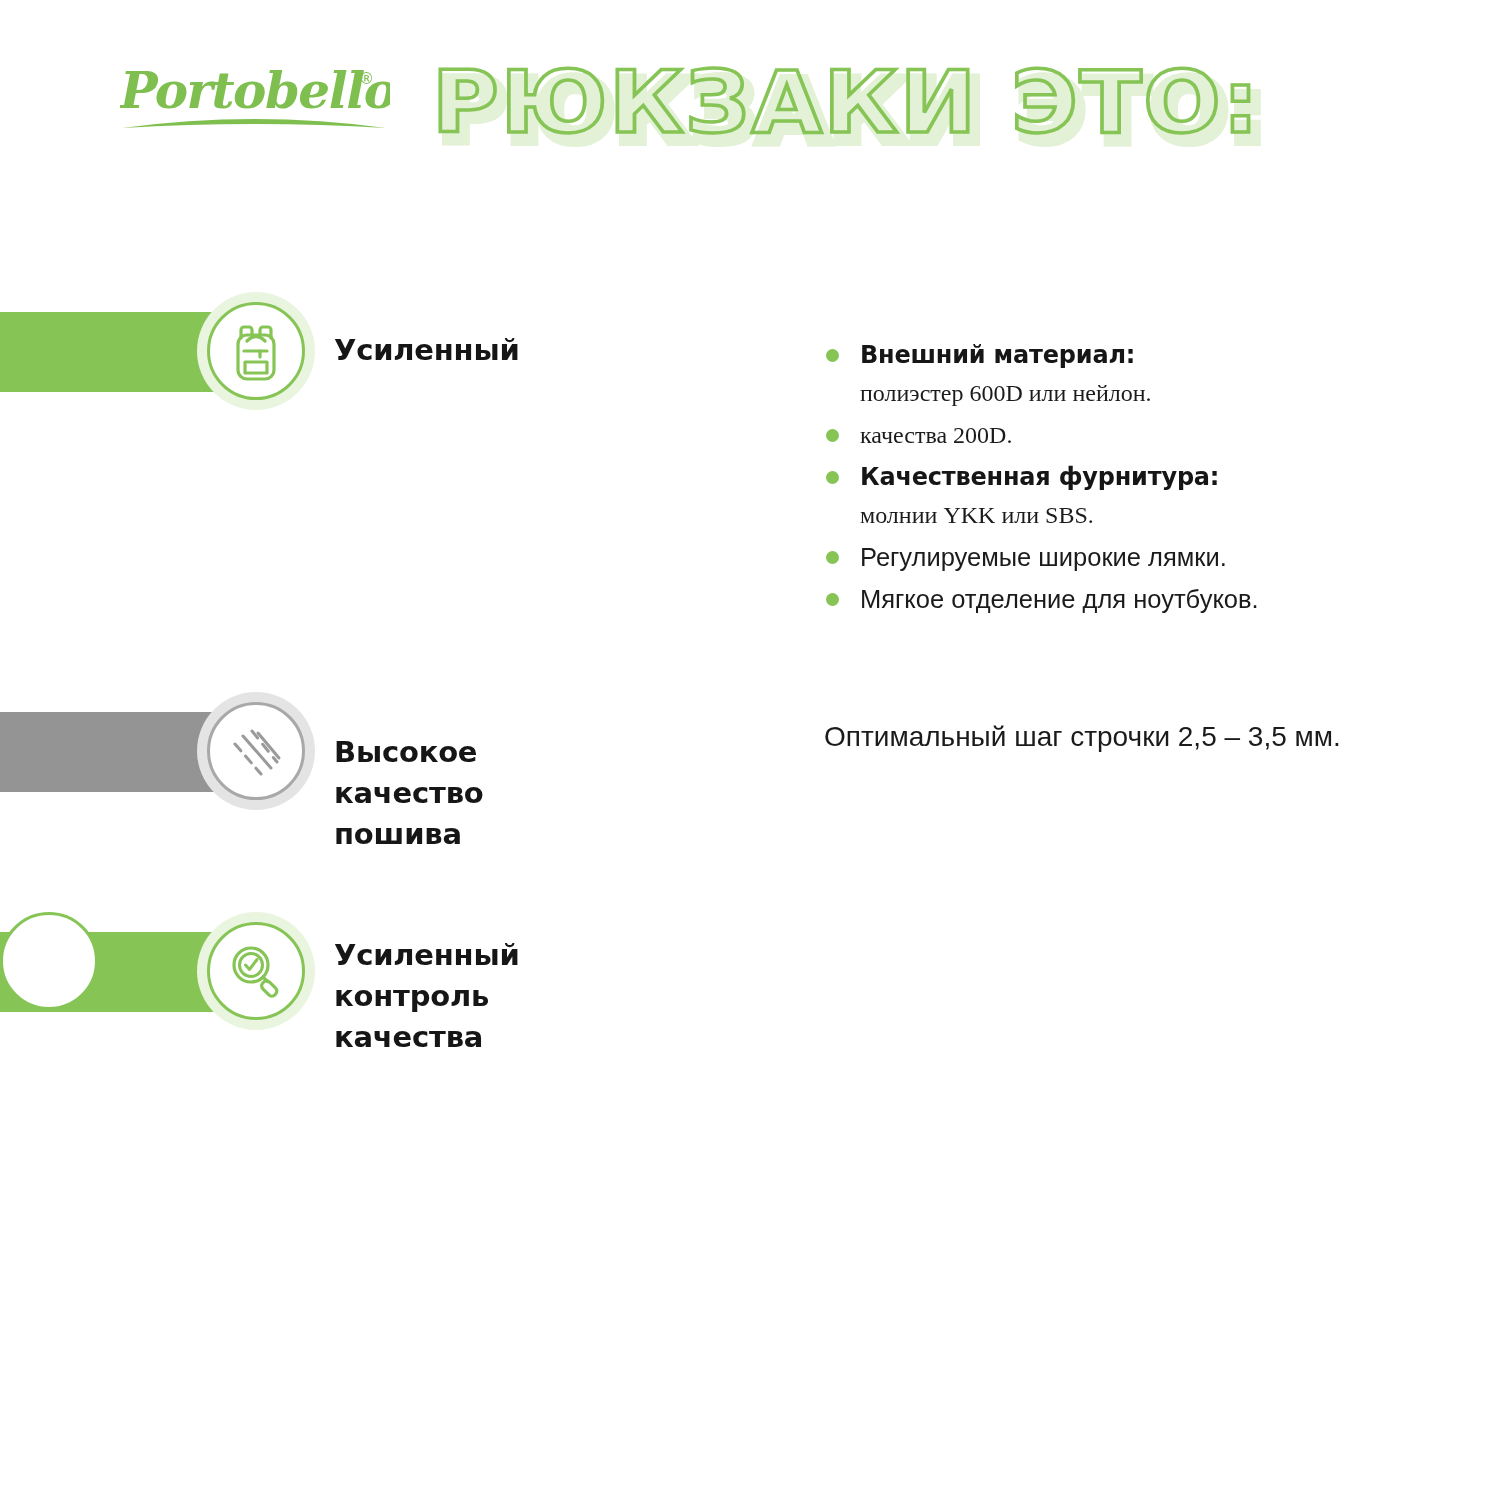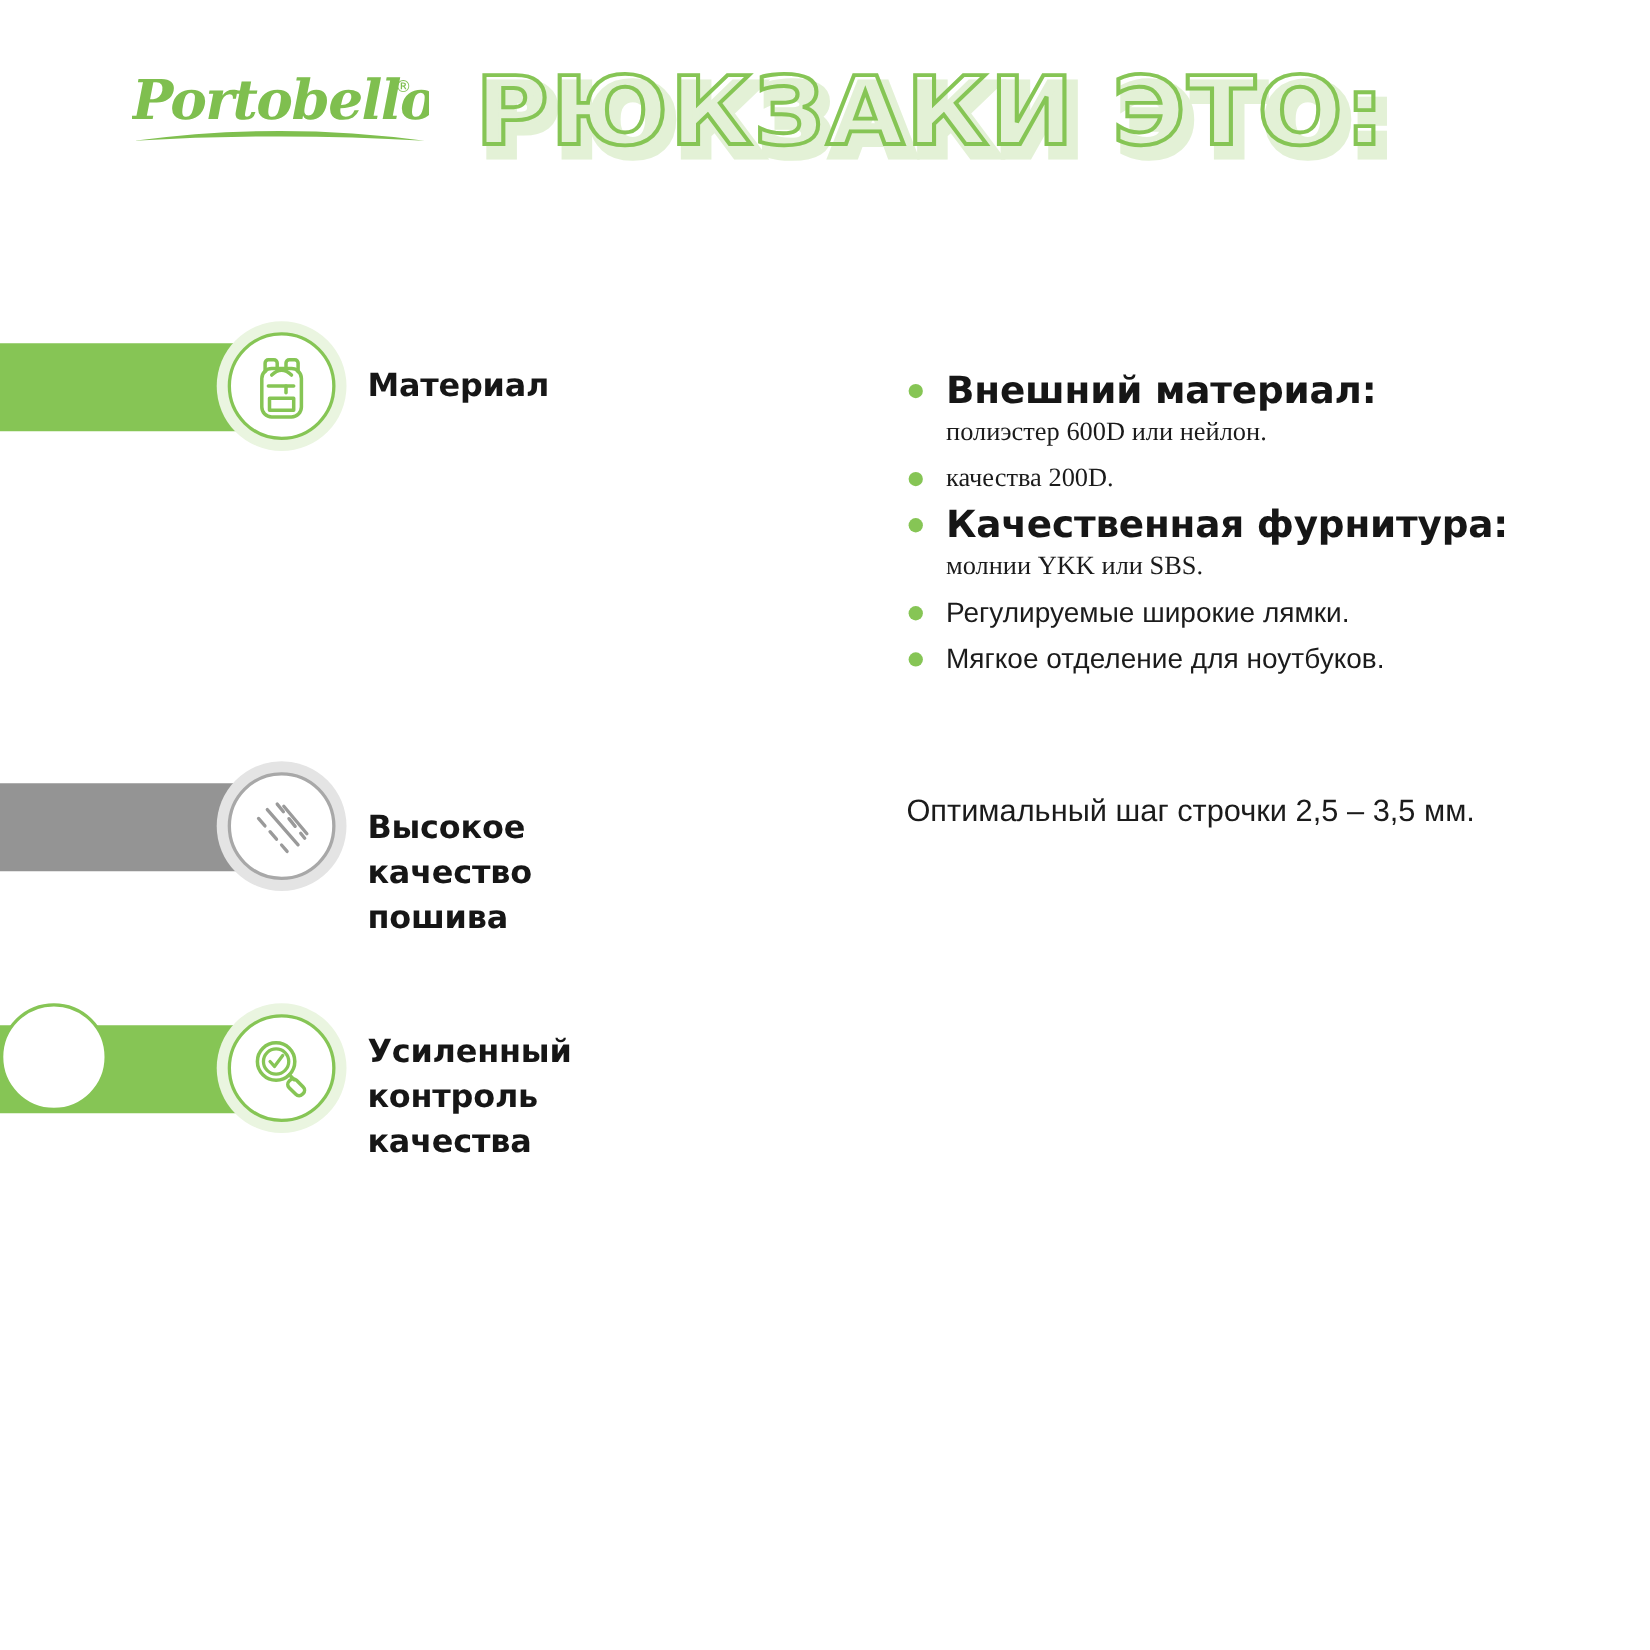--- a/index.html
+++ b/index.html
@@ -88,21 +88,21 @@
   #bullets { position:absolute; left:824px; top:336px; width:620px; }
   .bullet { position:relative; padding-left:36px; margin-bottom:4px; }
   .bullet .dot {
     position:absolute; left:2px; top:13px;
     width:13px; height:13px; border-radius:50%;
     background:#86c555;
   }
   .bullet .strong {
     display:block;
     font-family:"DejaVu Sans", sans-serif;
-    font-size:34px; font-weight:bold; color:#161616;
+    font-size:24px; font-weight:bold; color:#161616;
     line-height:38px; letter-spacing:-0.2px;
   }
   .bullet .sub {
     display:block;
     font-family:Liberation Serif, serif;
     font-size:24px; font-weight:normal; color:#1b1b1b;
     line-height:38px;
   }
   .bullet .plain {
     display:block;
@@ -147,21 +147,21 @@
         <path d="M14 19 V11 a3 3 0 0 1 3-3 h5 a3 3 0 0 1 3 3 v6"></path>
         <path d="M44 19 V11 a3 3 0 0 0 -3-3 h-5 a3 3 0 0 0 -3 3 v6"></path>
         <rect x="11" y="16" width="36" height="44" rx="9"></rect>
         <path d="M20 22 q9 -9 18 0"></path>
         <line x1="17" y1="32" x2="40" y2="32"></line>
         <path d="M33 32 v6"></path>
         <rect x="18" y="43" width="22" height="11"></rect>
       </g>
     </svg>
   </div>
-  <div class="head" style="left:334px;top:38px;">Материал</div>
+  <div class="head" style="left:334px;top:38px;">Усиленный</div>
 </div>
 
 <div id="bullets">
 
   <div class="bullet">
     <span class="dot"></span>
     <span class="strong">Внешний материал:</span>
     <span class="sub">полиэстер 600D или нейлон.</span>
   </div>
 

